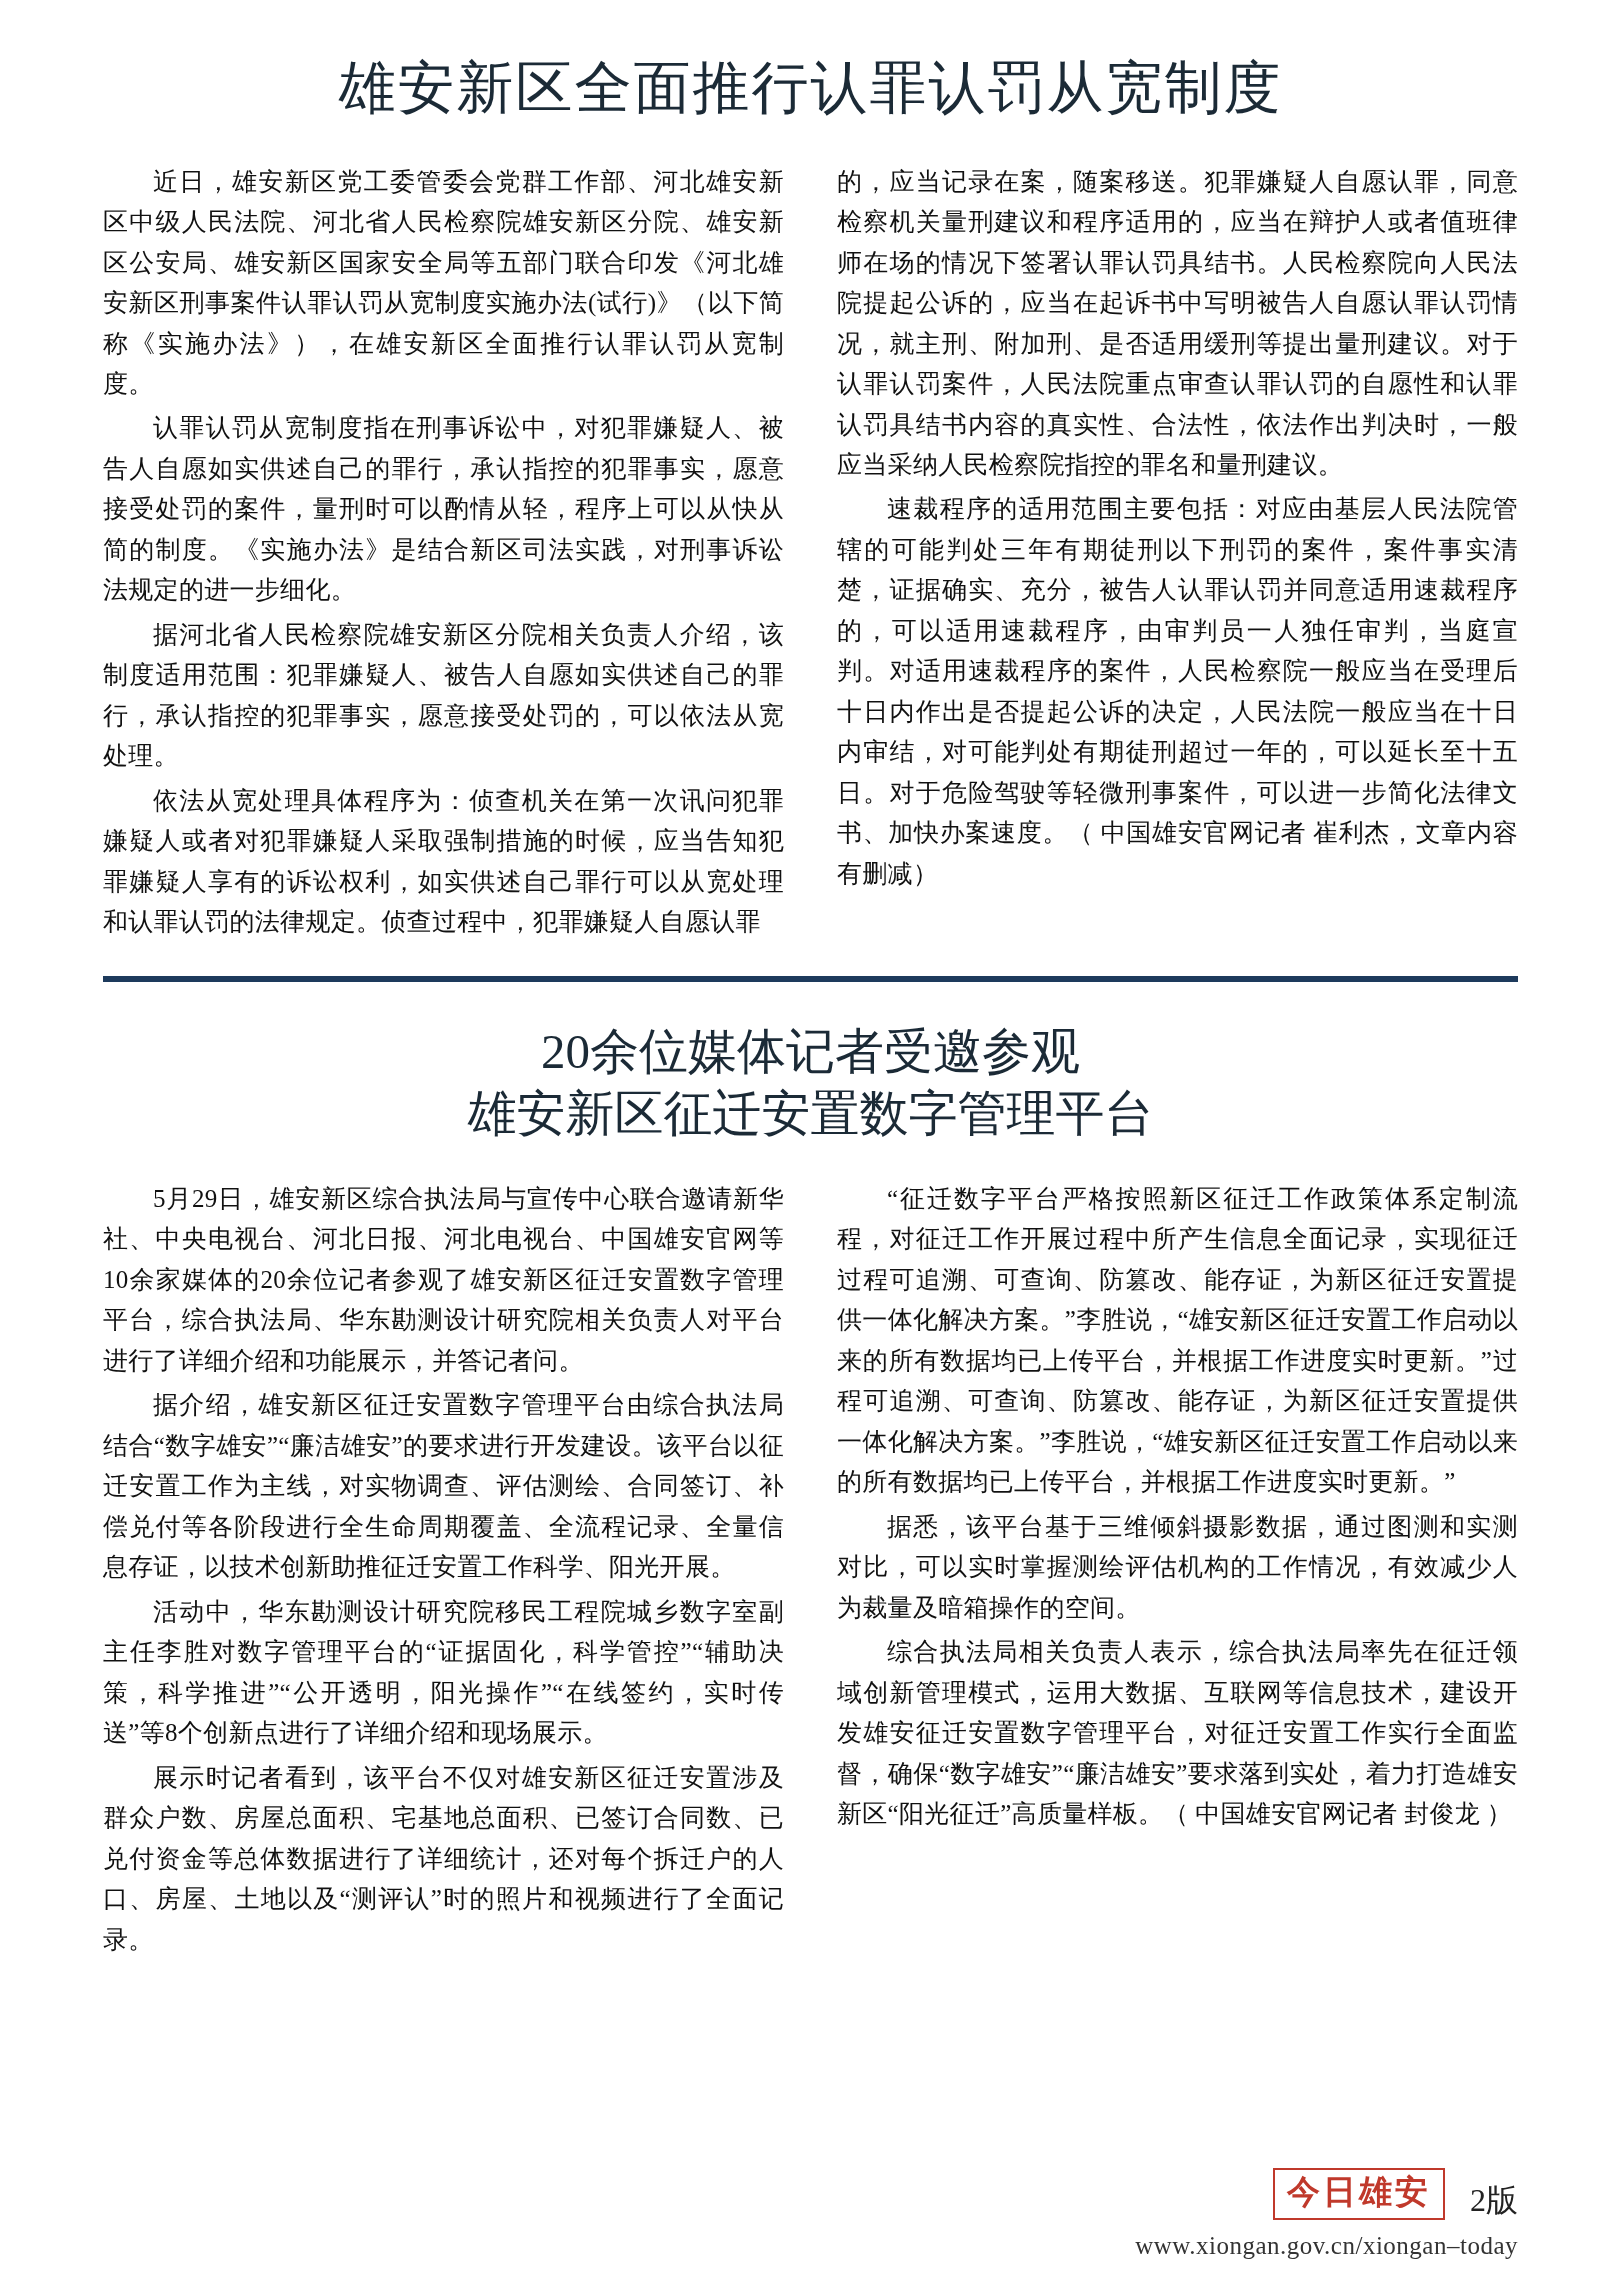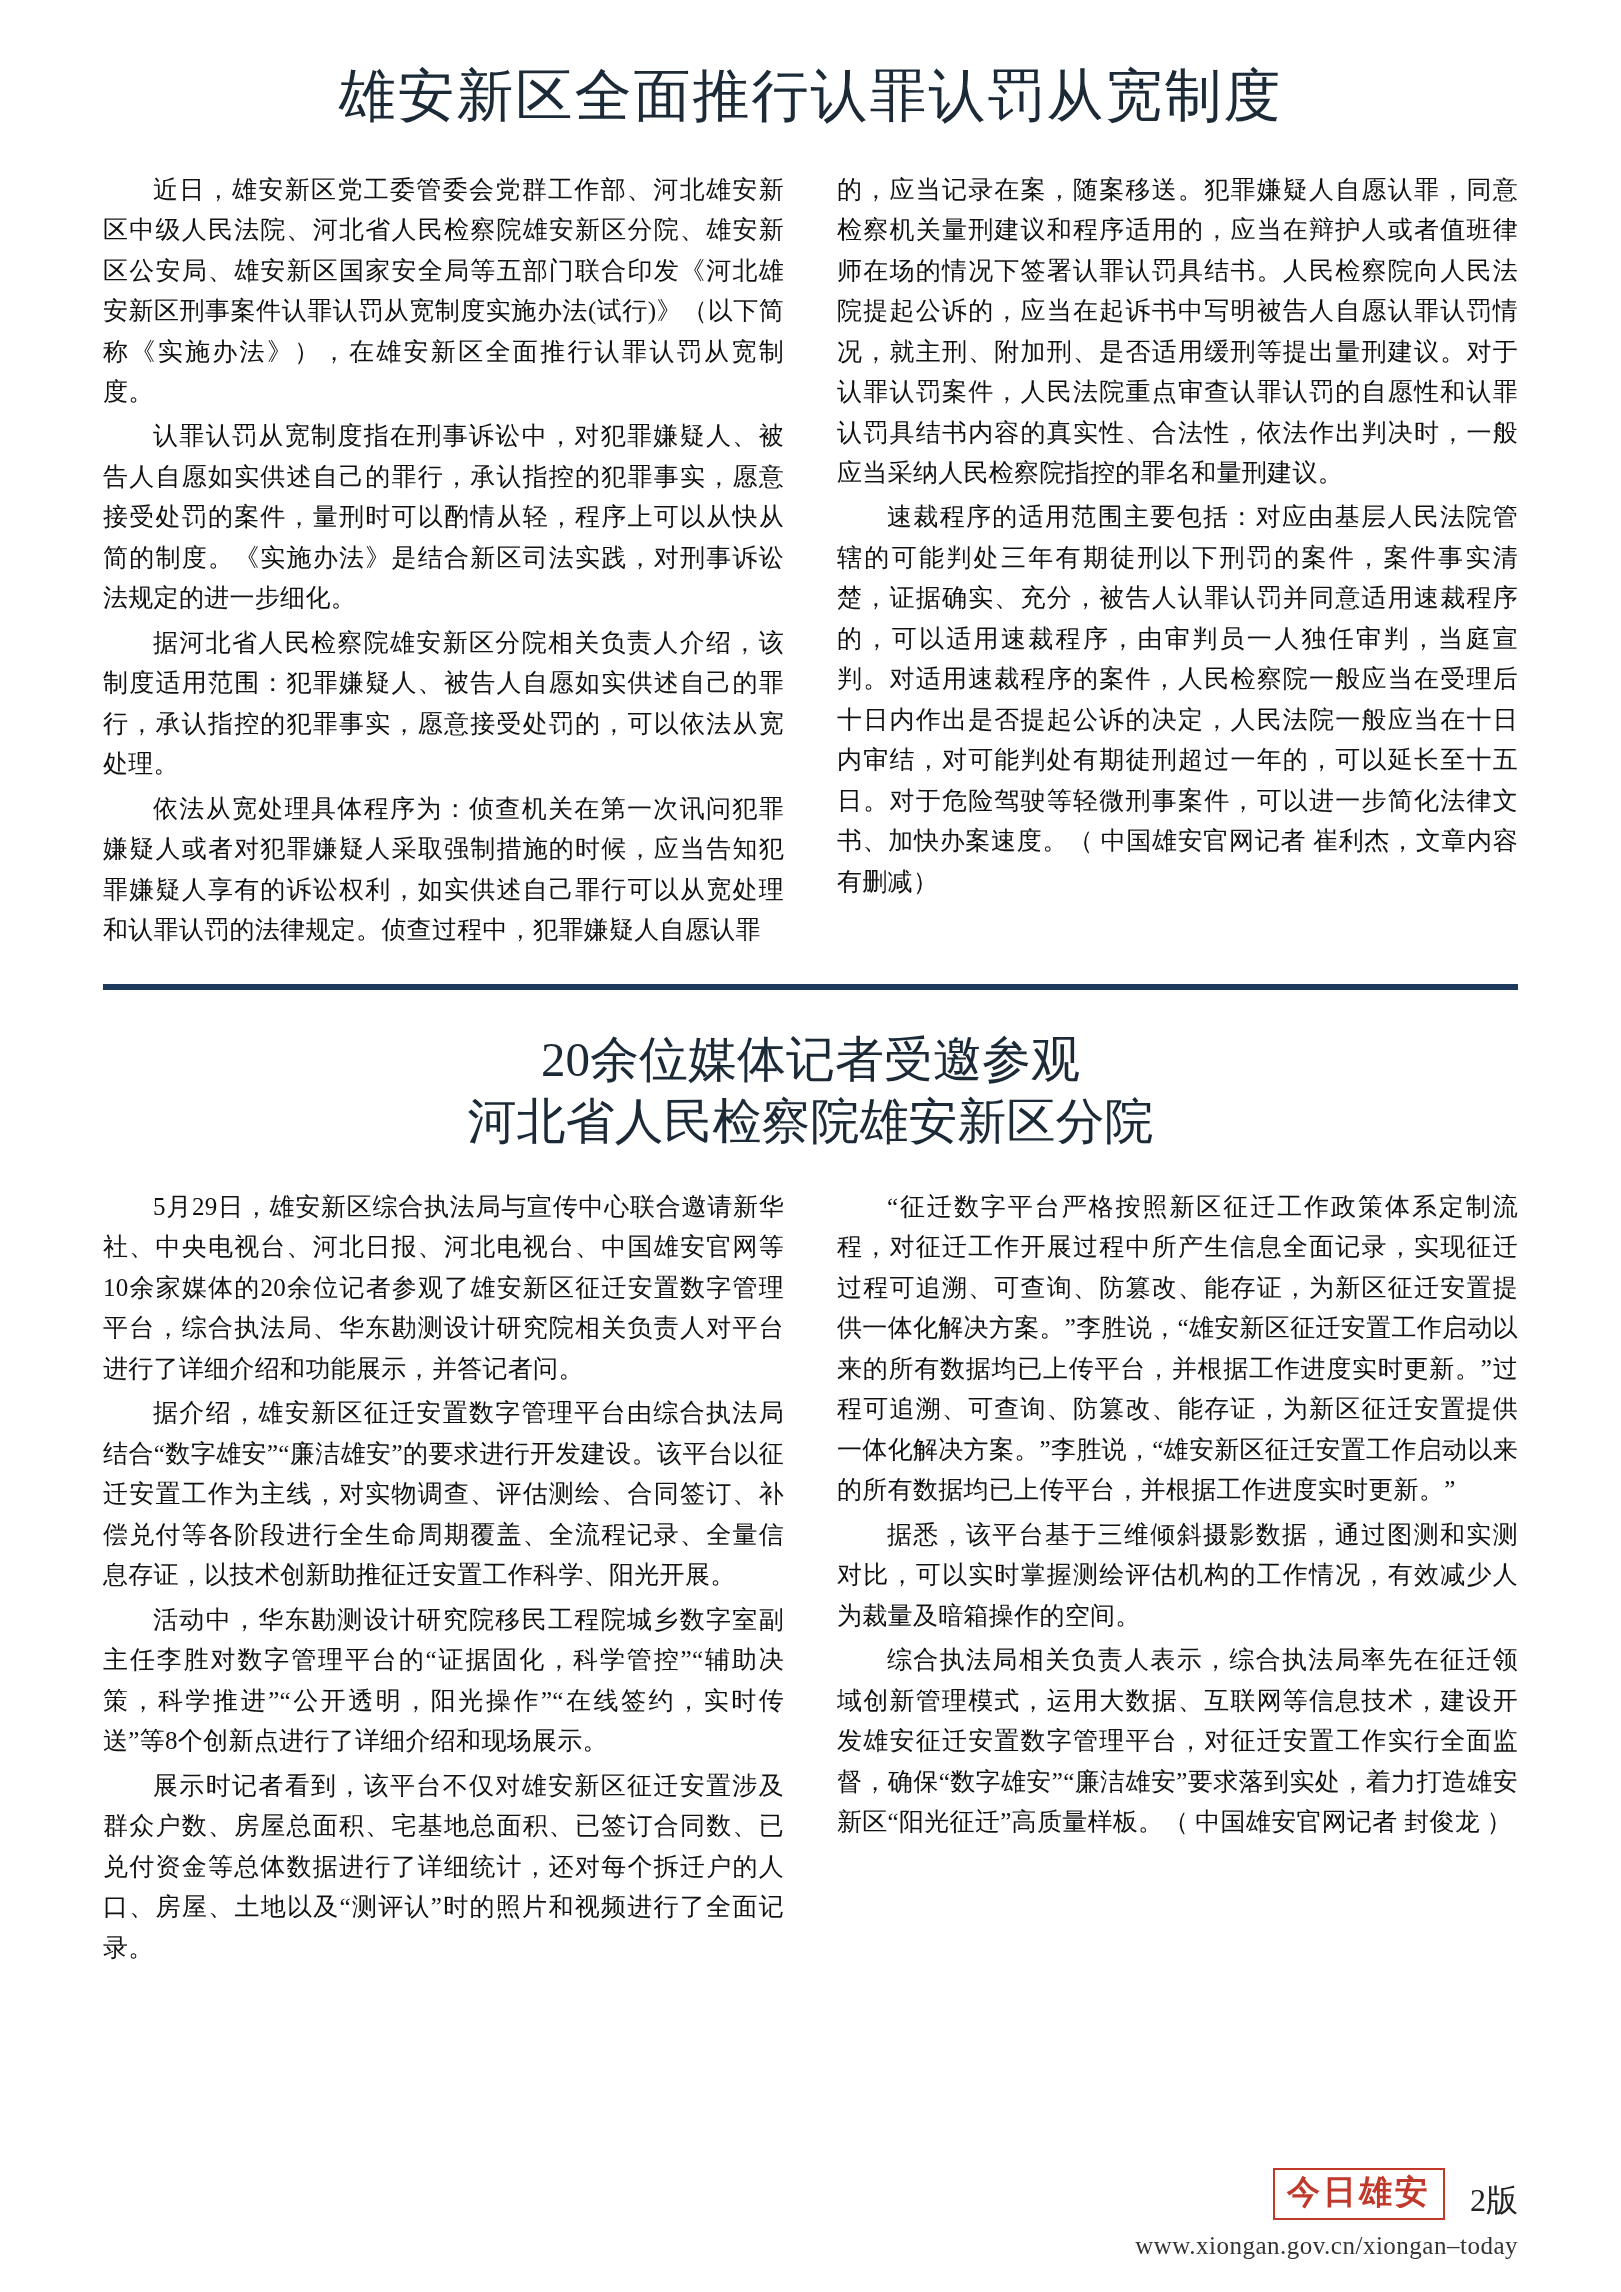--- a/index.html
+++ b/index.html
@@ -13,21 +13,21 @@
     font-family: "Liberation Serif", "DejaVu Serif", serif;
     color: #111111;
     position: relative;
     overflow: hidden;
   }
   .page {
     position: relative;
     width: 1621px;
     height: 2293px;
     box-sizing: border-box;
-    padding: 16px 103px;
+    padding: 8px 103px;
   }
 
   
   .article-1 {
     padding-top: 47px;
   }
   .headline-1 {
     text-align: center;
     font-size: 57px;
     line-height: 1.15;
@@ -147,21 +147,21 @@
     </div>
   </div>
 
   <div class="divider-wrap">
     <div class="divider"></div>
   </div>
 
   <div class="article-2">
     <h1 class="headline-2">
       <span class="line">20余位媒体记者受邀参观</span>
-      <span class="line">河北省人民检察院雄安新区分院</span>
+      <span class="line">雄安新区征迁安置数字管理平台</span>
     </h1>
 
     <div class="cols">
       <div class="col">
         <p class="para">5月29日，雄安新区综合执法局与宣传中心联合邀请新华社、中央电视台、河北日报、河北电视台、中国雄安官网等10余家媒体的20余位记者参观了雄安新区征迁安置数字管理平台，综合执法局、华东勘测设计研究院相关负责人对平台进行了详细介绍和功能展示，并答记者问。</p>
         <p class="para">据介绍，雄安新区征迁安置数字管理平台由综合执法局结合“数字雄安”“廉洁雄安”的要求进行开发建设。该平台以征迁安置工作为主线，对实物调查、评估测绘、合同签订、补偿兑付等各阶段进行全生命周期覆盖、全流程记录、全量信息存证，以技术创新助推征迁安置工作科学、阳光开展。</p>
         <p class="para">活动中，华东勘测设计研究院移民工程院城乡数字室副主任李胜对数字管理平台的“证据固化，科学管控”“辅助决策，科学推进”“公开透明，阳光操作”“在线签约，实时传送”等8个创新点进行了详细介绍和现场展示。</p>
         <p class="para">展示时记者看到，该平台不仅对雄安新区征迁安置涉及群众户数、房屋总面积、宅基地总面积、已签订合同数、已兑付资金等总体数据进行了详细统计，还对每个拆迁户的人口、房屋、土地以及“测评认”时的照片和视频进行了全面记录。</p>
       </div>
       <div class="col">

